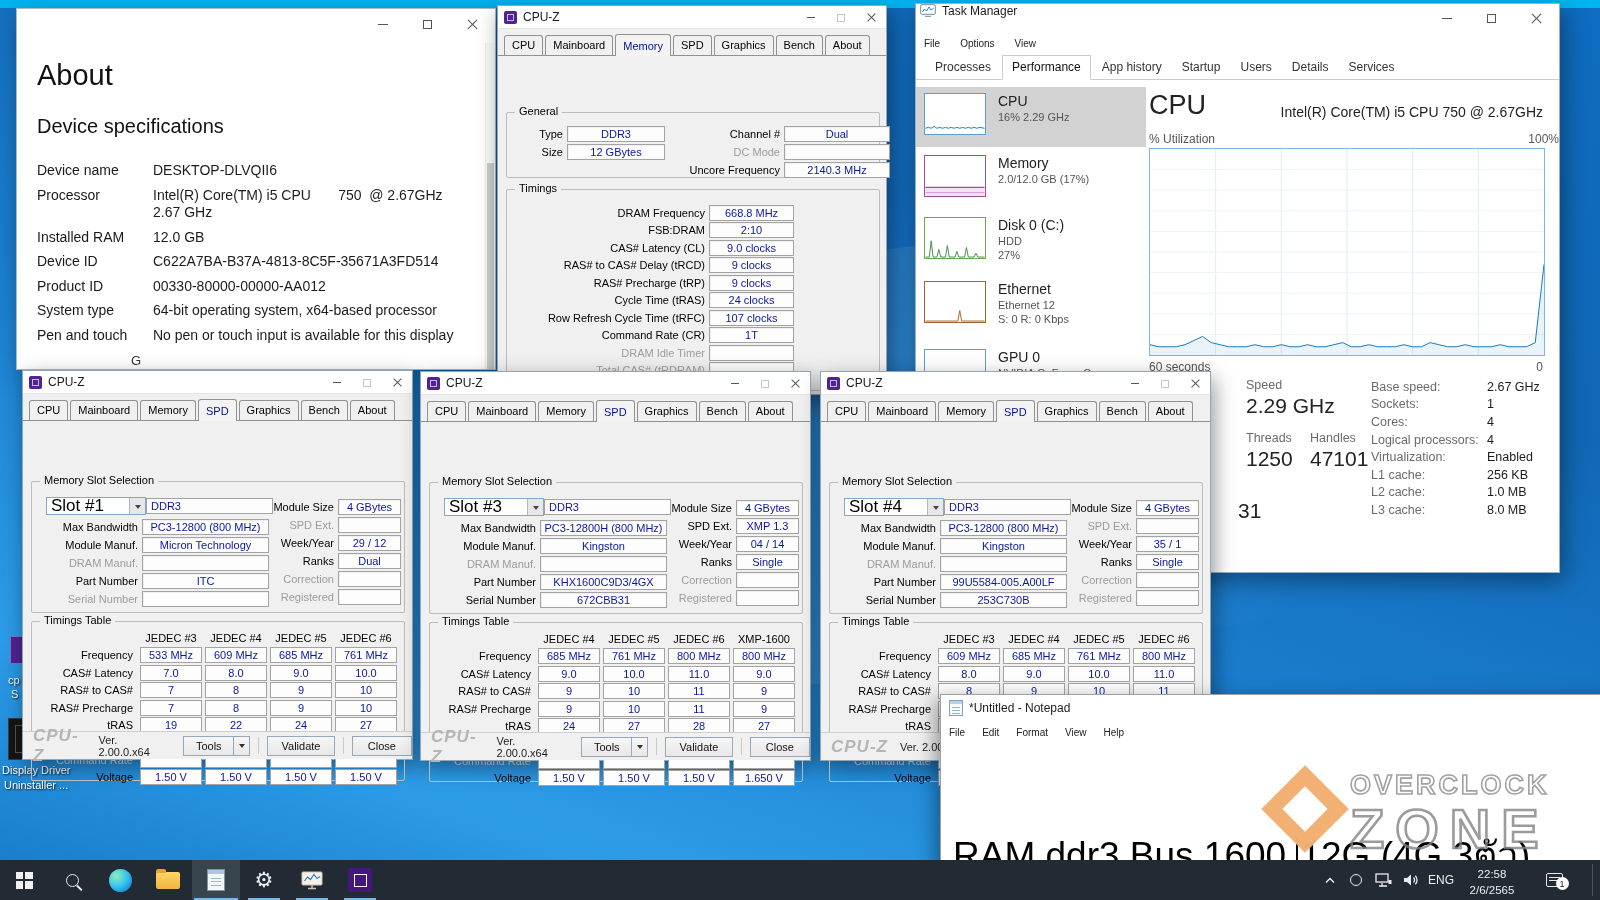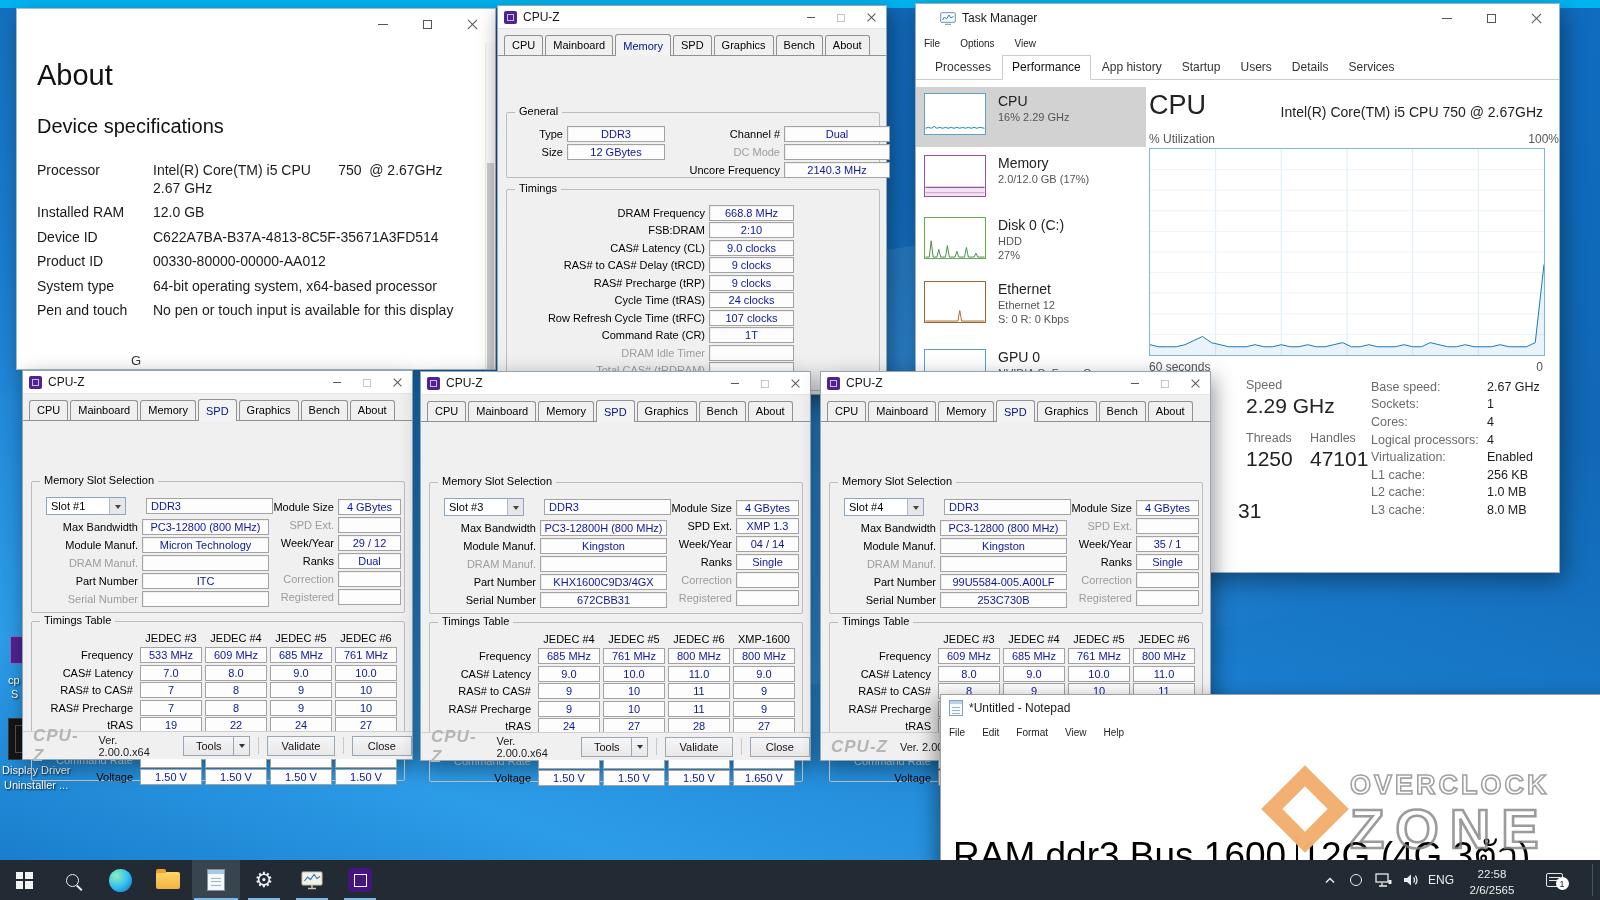--- a/index.html
+++ b/index.html
@@ -62,21 +62,21 @@
 
 .fields .frow{display:flex;align-items:center;height:18px}
 .fields .flab{font-size:11px;color:#000;text-align:right;padding-right:4px;white-space:nowrap;flex:none}
 .fields .fbox{height:16px;line-height:14px;border:1px solid #a3a3a3;background:#fdfdfd;box-shadow:inset 1px 1px 0 rgba(0,0,0,.05);color:#0b16a0;font-size:11px;text-align:center;overflow:hidden;white-space:nowrap;flex:none}
 .frow.gray .flab{color:#9c9c9c}
 
 .fl-left{position:absolute;left:18px;top:96px}
 .fl-left .flab{width:92px}.fl-left .fbox{width:127px}
 .fl-right{position:absolute;left:240px;top:78px}
 .fl-right .flab{width:66px}.fl-right .fbox{width:63px}
-.combo{position:absolute;left:14px;top:75px;width:80px;height:18px;border:1px solid #89a6c4;background:#fff;font-size:11px;display:flex;align-items:center;padding-left:4px}
+.combo{position:absolute;left:14px;top:75px;width:100px;height:18px;border:1px solid #89a6c4;background:#fff;font-size:17px;display:flex;align-items:center;padding-left:4px}
 .combo .arr{margin-left:auto;width:16px;height:16px;background:#e7e7e7;border-left:1px solid #abc;display:flex;align-items:center;justify-content:center}
 .combo .arr::after{content:"";border:3.5px solid transparent;border-top:4.5px solid #444;margin-top:4px}
 .slottype{position:absolute;left:114px;top:76px;width:127px;height:16px;line-height:14px;border:1px solid #a3a3a3;background:#fdfdfd;color:#0b16a0;font-size:11px;padding-left:4px}
 
 .g-slot{left:8px;top:60px;width:374px;height:132px}
 .g-timings{left:8px;top:200px;width:374px;height:160px;padding:8px 0 0 6px}
 .ttable .trow{display:flex;align-items:center;height:16px;margin-bottom:1.4px}
 .ttable .tlabel{width:102px;font-size:11px;text-align:right;padding-right:7px;white-space:nowrap;flex:none}
 .ttable .thcell{width:62px;margin-right:3px;font-size:11px;text-align:center;flex:none}
 .ttable .tcell{width:62px;margin-right:3px;height:16px;line-height:14px;border:1px solid #a3a3a3;background:#fdfdfd;font-size:11px;color:#0b16a0;text-align:center;flex:none;overflow:hidden}
@@ -104,21 +104,21 @@
 .fl-mtim .frow{height:17.5px}
 .fl-mtim .flab{width:194px}.fl-mtim .fbox{width:85px}
 
 
 .spd1{left:22px;top:370px;width:391px;height:390px;z-index:4}
 .spd2{left:420px;top:371px;width:391px;height:390px;z-index:5}
 .spd3{left:820px;top:371px;width:391px;height:390px;z-index:6}
 
 
 .tm{left:915px;top:3px;width:645px;height:570px;z-index:3;position:absolute;background:#fff;border:1px solid #9db0be;box-shadow:4px 8px 22px rgba(0,0,0,.38)}
-.tm .caption{height:28px;display:flex;align-items:center;padding-left:24px;font-size:12px;color:#1a1a1a}
+.tm .caption{height:28px;display:flex;padding-left:4px;font-size:12px;color:#1a1a1a}
 .tm .caption svg{margin-right:6px}
 .tm .capbtn{height:28px}
 .menubar{height:22px;display:flex;align-items:center;padding-left:8px;font-size:10px;color:#222}
 .menubar .mi{margin-right:20px}
 .tmtabs{height:26px;display:flex;align-items:flex-end;padding-left:10px;border-bottom:1px solid #ccc;font-size:12px}
 .tmtabs .tab{padding:4px 9px 5px;margin-right:2px;color:#333;white-space:nowrap}
 .tmtabs .tab.active{border:1px solid #ccc;border-bottom:1px solid #fff;margin-bottom:-1px;background:#fff;color:#111}
 .tile{position:absolute;left:0;width:230px;display:flex;padding:6px 8px}
 .tile.selected{background:#d2d2d2}
 .tile .mini{width:62px;height:42px;background:#fff;border:1px solid;margin-right:12px;flex:none}
@@ -212,20 +212,24 @@
         <div class="b-max"></div>
       </div>
     <div class="capbtn">
         <div class="x-ico"></div>
       </div>
   </div>
   <h1>About</h1>
   <h2>Device specifications</h2>
   <div class="srows">
     <div class="srow">
+        <span class="sl">Device name</span>
+        <span class="sv">DESKTOP-DLVQII6</span>
+      </div>
+    <div class="srow">
         <span class="sl">Processor</span>
         <span class="sv">Intel(R) Core(TM) i5 CPU       750  @ 2.67GHz
 2.67 GHz</span>
       </div>
     <div class="srow">
         <span class="sl">Installed RAM</span>
         <span class="sv">12.0 GB</span>
       </div>
     <div class="srow">
         <span class="sl">Device ID</span>

